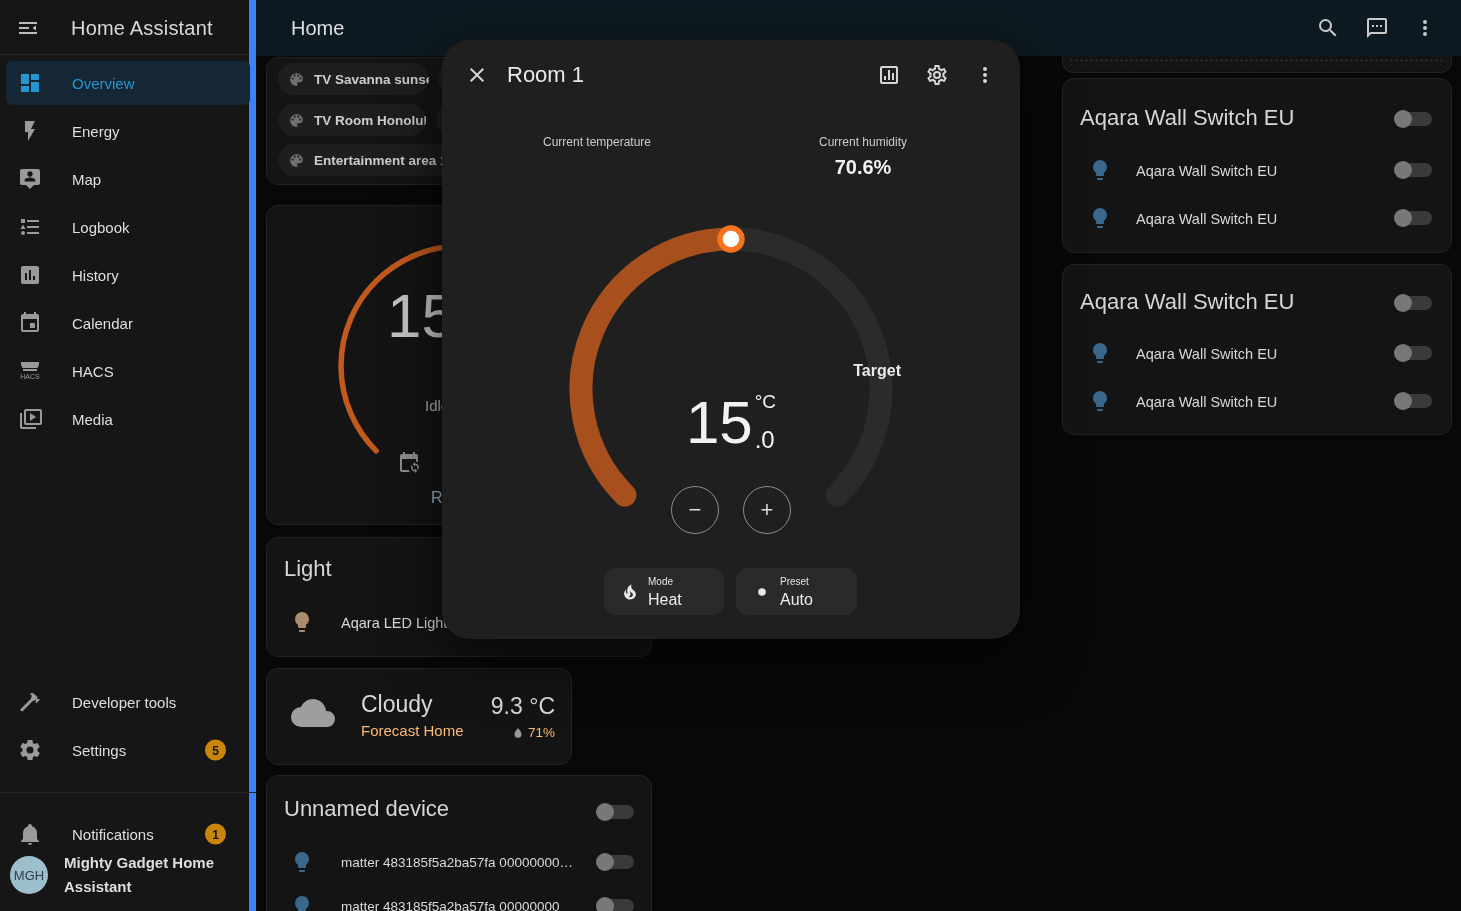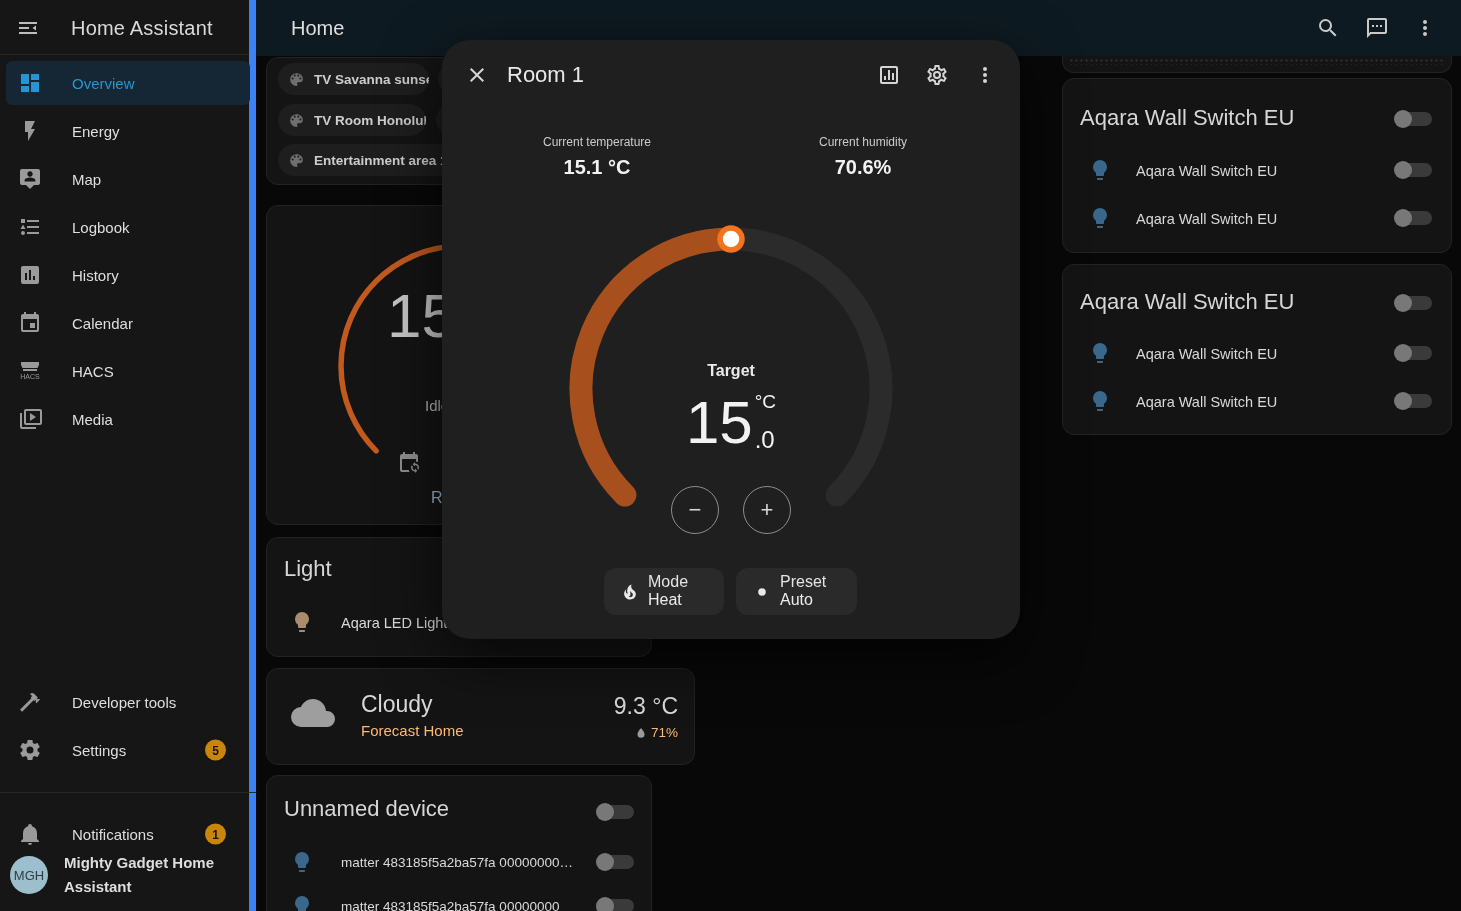--- a/index.html
+++ b/index.html
@@ -52,23 +52,23 @@
   .dialog { position:absolute; left:442px; top:40px; width:578px; height:599px; background:#1f1f1f; border-radius:28px; box-shadow:0 18px 60px rgba(0,0,0,.65); z-index:10; }
   .dlg-ic { position:absolute; top:23px; width:24px; height:24px; fill:#d5d5d5; cursor:pointer; }
   .dlg-title { position:absolute; left:65px; top:22px; font-size:22px; font-weight:400; color:#e8e8e8; }
   .sensor { position:absolute; width:240px; text-align:center; }
   .sensor .s-lbl { font-size:12px; color:#cbcbcb; }
   .sensor .s-val { margin-top:7px; font-size:20px; font-weight:700; color:#f2f2f2; }
   .round-btn { position:absolute; width:48px; height:48px; border-radius:50%; border:1.5px solid #8d8d8d; background:transparent; color:#d6d6d6; font-size:22px; display:flex; align-items:center; justify-content:center; cursor:pointer; }
   .pill-btn { position:absolute; top:528px; height:47px; border-radius:12px; background:#2a2a2a; display:flex; align-items:center; cursor:pointer; }
   .pill-btn .ic { width:20px; height:20px; fill:#e9e9e9; margin-left:16px; flex:0 0 20px; }
   .pill-btn .txt { margin-left:8px; display:flex; flex-direction:column; }
-  .pill-btn .t1 { font-size:16px; color:#e4e4e4; line-height:16px; }
+  .pill-btn .t1 { font-size:10px; color:#e4e4e4; line-height:16px; }
   .pill-btn .t2 { font-size:16px; color:#ececec; line-height:19px; }
-  .target-lbl { position:absolute; left:119px; top:322px; width:340px; text-align:center; font-size:16px; font-weight:700; color:#eaeaea; }
+  .target-lbl { position:absolute; left:119px; top:322px; width:340px; text-align:right; font-size:16px; font-weight:700; color:#eaeaea; }
   .target-num { position:absolute; left:119px; top:352px; width:340px; display:flex; justify-content:center; align-items:flex-start; color:#f2f2f2; }
   .target-num .big { font-size:60px; font-weight:400; line-height:62px; }
   .target-num .side { display:flex; flex-direction:column; justify-content:space-between; height:60px; margin-left:2px; }
   .target-num .unit { font-size:19px; line-height:20px; }
   .target-num .dec  { font-size:24px; line-height:25px; }
 
   
   .bg-big-temp { position:absolute; left:120px; top:74px; font-size:62px; color:#c6c6c6; }
   .bg-idle { position:absolute; left:158px; top:191px; font-size:15px; color:#b3b3b3; }
   .bg-room { position:absolute; left:164px; top:283px; font-size:16px; color:#9db8cb; }
@@ -308,21 +308,21 @@
   </div>
 
   <div class="card" style="left:266px;top:537px;width:386px;height:120px;overflow:hidden">
     <div class="card-title" style="top:18px">Light</div>
     <svg class="ic24 bulb-warm" style="left:23px;top:72px">
         <use href="#i-bulb"></use>
       </svg>
     <div class="rowlbl" style="left:74px;top:77px">Aqara LED Light L</div>
   </div>
 
-  <div class="card" style="left:266px;top:668px;width:429px;height:97px">
+  <div class="card" style="left:266px;top:668px;width:306px;height:97px">
     <svg style="position:absolute;left:22px;top:20px;width:48px;height:48px;fill:#9e9e9e">
         <use href="#i-cloud"></use>
       </svg>
     <div class="weather-big" style="position:absolute;left:94px;top:22px">Cloudy</div>
     <div class="weather-sub" style="position:absolute;left:94px;top:53px">Forecast Home</div>
     <div class="weather-big" style="position:absolute;right:16px;top:24px">9.3 °C</div>
     <div style="position:absolute;right:16px;top:56px;display:flex;align-items:center;gap:3px">
       <svg style="width:14px;height:14px;fill:#9a9a9a">
           <use href="#i-drop"></use>
         </svg>
@@ -414,21 +414,20 @@
       </svg>
     <svg class="dlg-ic" style="left:483px">
         <use href="#i-cogo"></use>
       </svg>
     <svg class="dlg-ic" style="left:531px">
         <use href="#i-dots"></use>
       </svg>
 
     <div class="sensor" style="left:35px;top:95px">
       <div class="s-lbl">Current temperature</div>
-      <div class="s-val">15.1 °C</div>
     </div>
     <div class="sensor" style="left:301px;top:95px">
       <div class="s-lbl">Current humidity</div>
       <div class="s-val">70.6%</div>
     </div>
 
     <svg width="340" height="340" viewBox="0 0 340 340" style="position:absolute;left:119px;top:179px">
       <path d="M 170 20 A 150 150 0 0 1 276.07 276.07" fill="none" stroke="#2b2b2b" stroke-width="23" stroke-linecap="round"></path>
       <path d="M 63.93 276.07 A 150 150 0 0 1 170 20" fill="none" stroke="#a8501d" stroke-width="23" stroke-linecap="round"></path>
       <circle cx="170" cy="20" r="11" fill="#ffffff" stroke="#f4731e" stroke-width="5.5"></circle>

